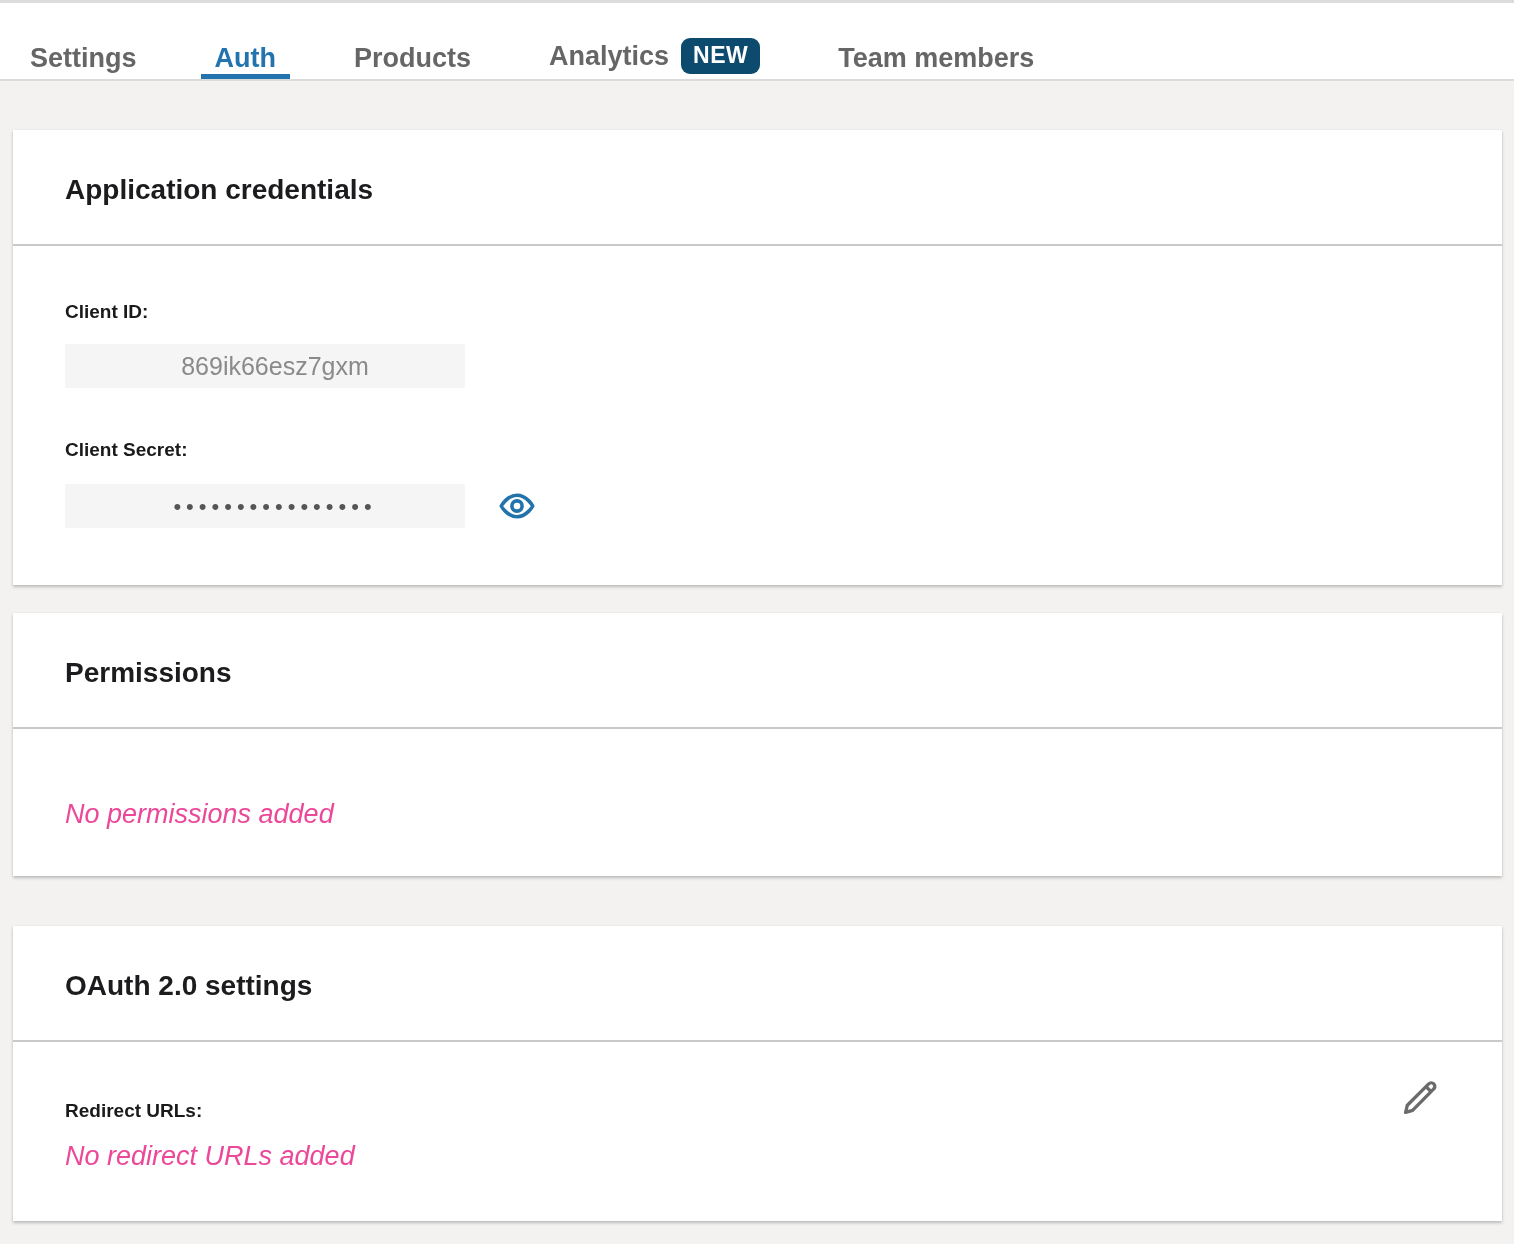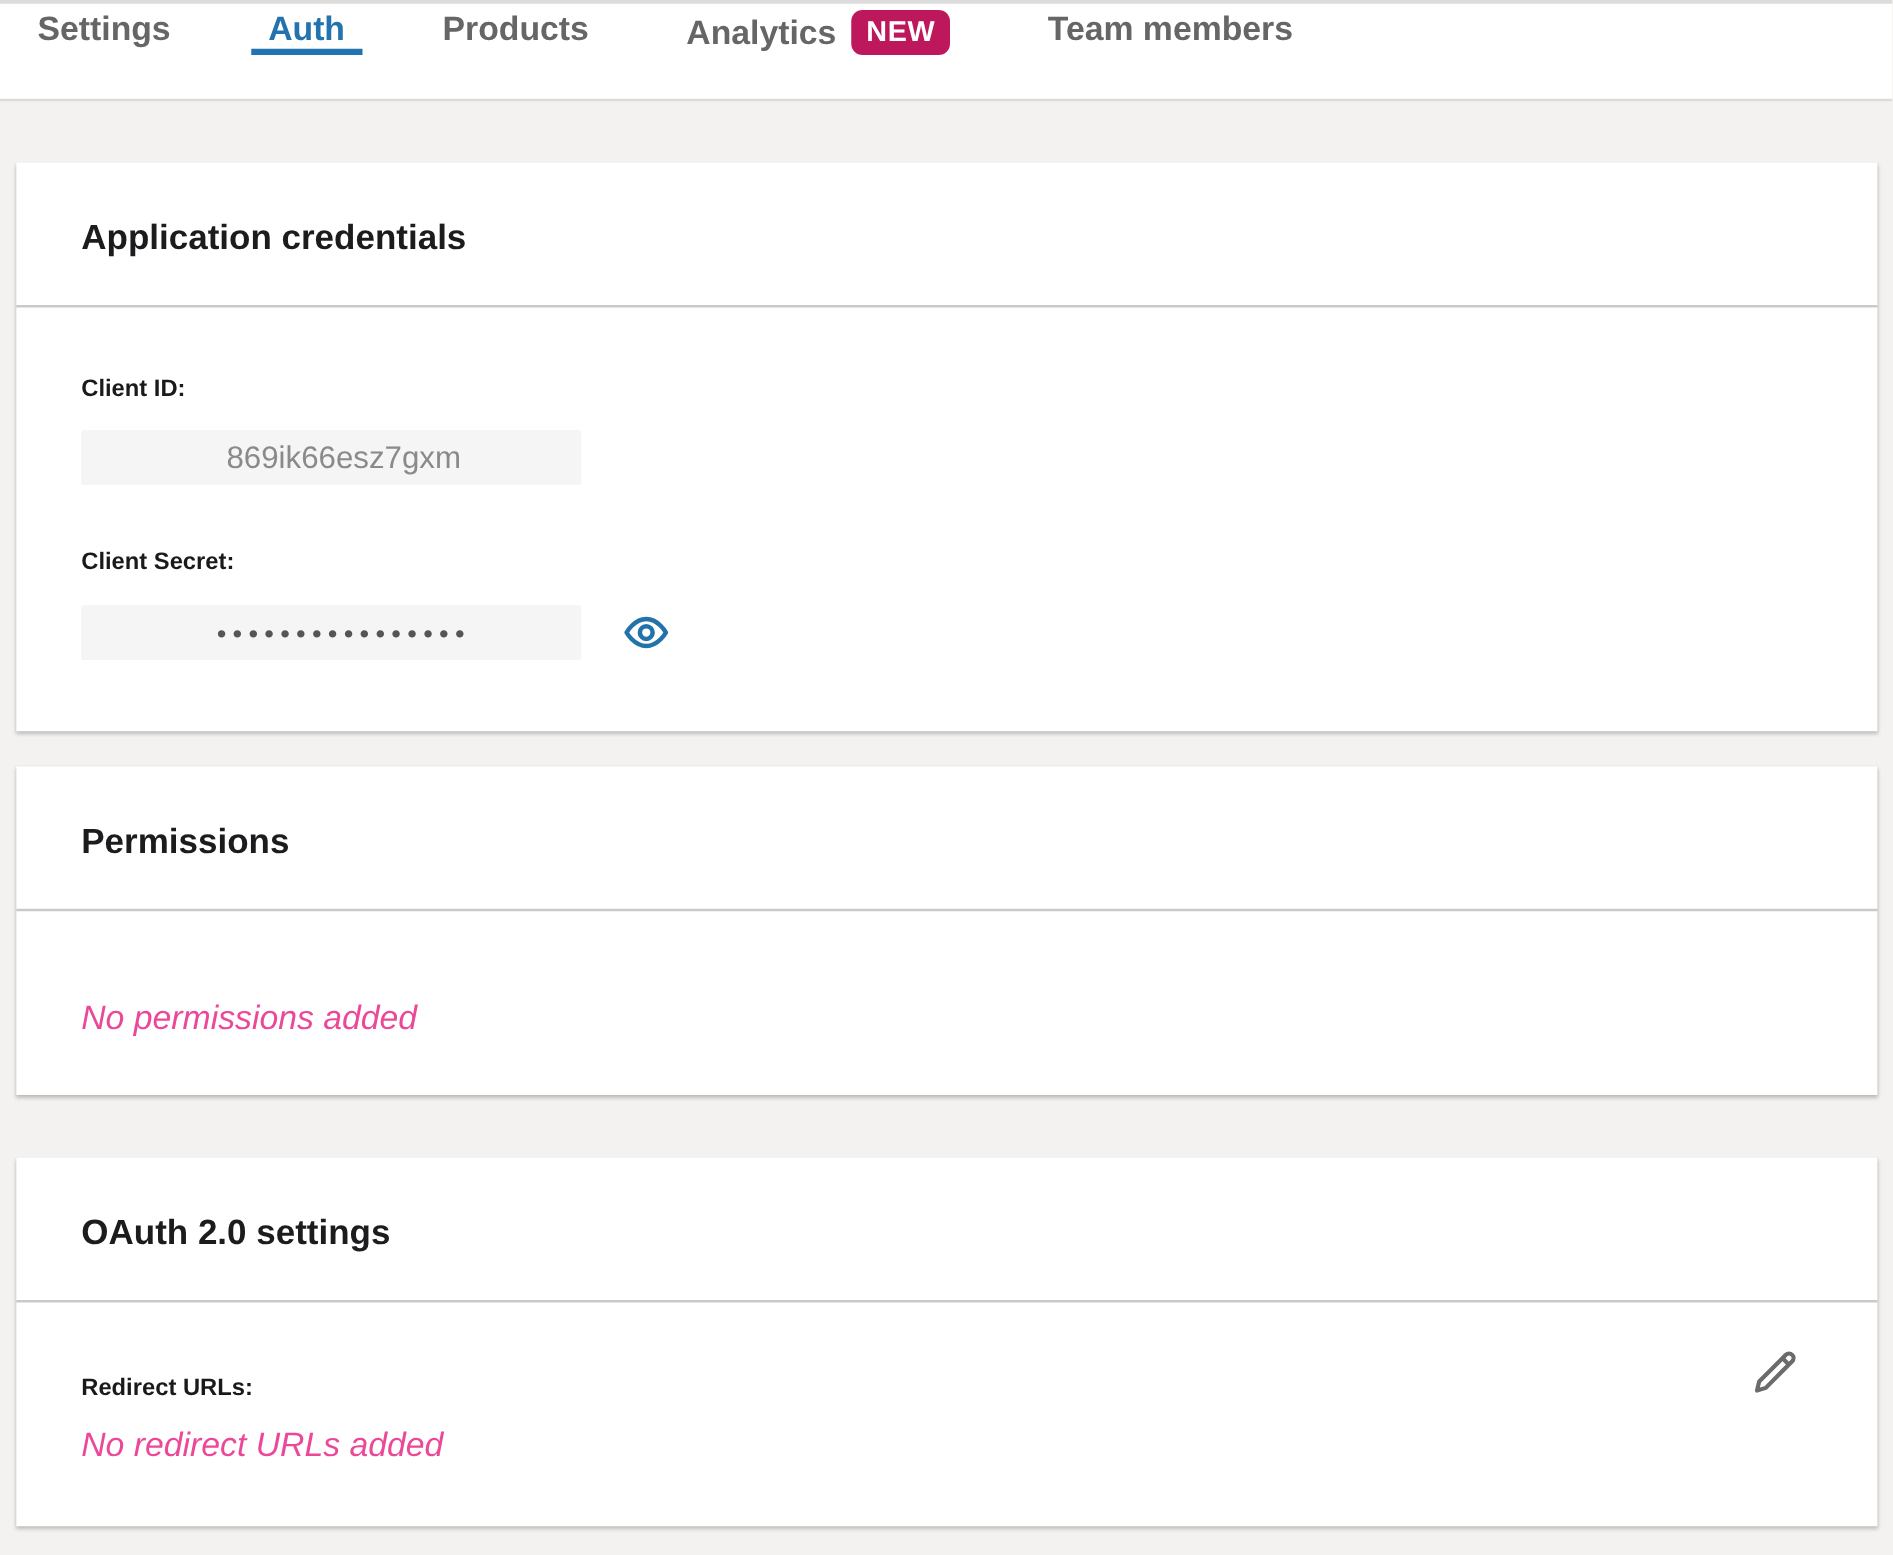--- a/index.html
+++ b/index.html
@@ -13,42 +13,42 @@
     overflow: hidden;
   }
 
   
   .topbar {
     height: 81px;
     background: #ffffff;
     border-top: 3px solid #dcdcdc;
     border-bottom: 2px solid #dbdbdb;
     display: flex;
-    align-items: flex-start;
+    align-items: flex-end;
     padding-left: 16px;
   }
   .tab {
     display: flex;
     align-items: center;
     padding: 5px 14px 0 14px;
     margin-right: 50px;
     border-bottom: 5px solid transparent;
     cursor: pointer;
     white-space: nowrap;
   }
   .tab-label {
     font-size: 27px;
     font-weight: 600;
     color: #666666;
   }
   .tab.active { border-bottom-color: #2374ae; }
   .tab.active .tab-label { color: #2374ae; }
   .badge {
     margin-left: 12px;
-    background: #be185d;
+    background: #0c4a6e;
     color: #ffffff;
     font-size: 23px;
     font-weight: 700;
     padding: 4px 12px 5px 12px;
     border-radius: 9px;
     letter-spacing: 0.5px;
   }
 
   
   .card {

